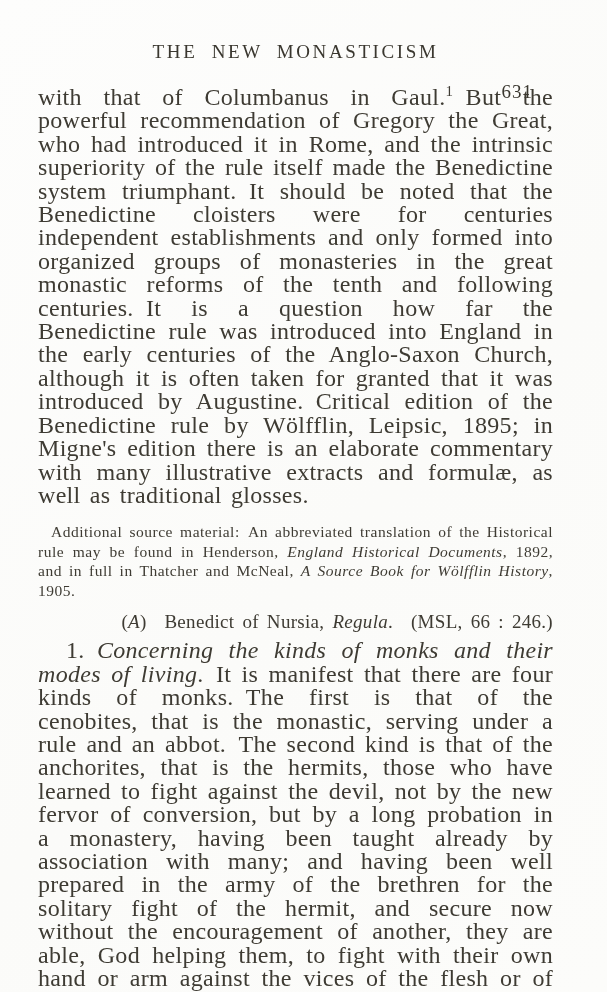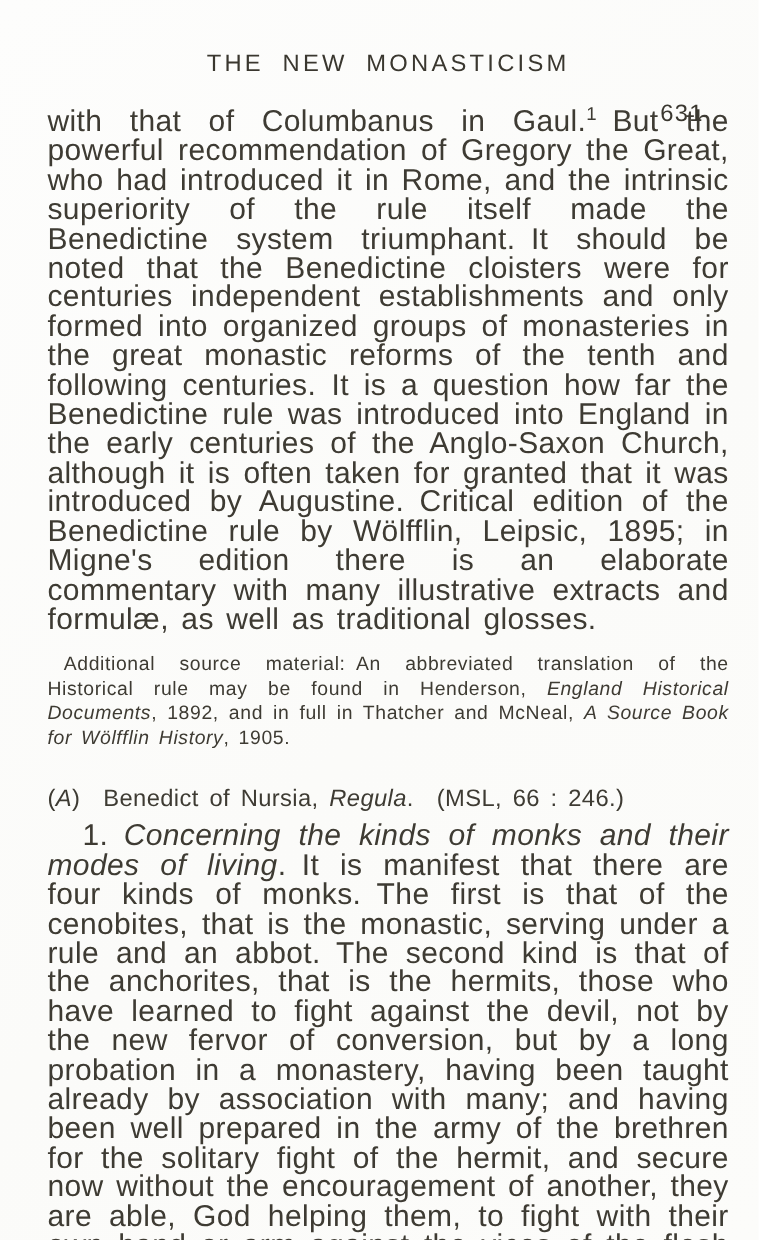--- a/index.html
+++ b/index.html
@@ -6,25 +6,25 @@
     margin: 0;
     padding: 0;
     background: #ffffff;
   }
   .page {
     position: relative;
     width: 607px;
     height: 992px;
     box-sizing: border-box;
     margin: 0;
-    padding: 40px 24px 0 38px;
+    padding: 40px 54px 0 38px;
     overflow: hidden;
     background: linear-gradient(135deg, #fdfdfc 0%, #fbfbf9 55%, #fcfcfa 100%);
     color: #3e3b33;
-    font-family: Liberation Sans, sans-serif;
+    font-family: Liberation Serif, serif;
   }
   .running-header {
     position: relative;
     height: 24px;
     text-align: center;
     font-size: 19px;
     line-height: 24px;
     letter-spacing: 2.6px;
     word-spacing: 7px;
     color: #3a372f;
@@ -50,24 +50,24 @@
   .note {
     margin-top: 15px;
     font-size: 15.5px;
     line-height: 19.5px;
     text-align: justify;
     text-indent: 13px;
     letter-spacing: 0.5px;
     word-spacing: 2.5px;
   }
   .heading {
-    margin-top: 28px;
+    margin-top: 10px;
     font-size: 19px;
     line-height: 23px;
-    text-align: left;
+    text-align: right;
     letter-spacing: 0.3px;
     word-spacing: 3px;
   }
   .rule-para {
     margin-top: 6px;
     text-indent: 28px;
   }
   .footnote {
     margin-top: 16px;
     font-size: 15.5px;

